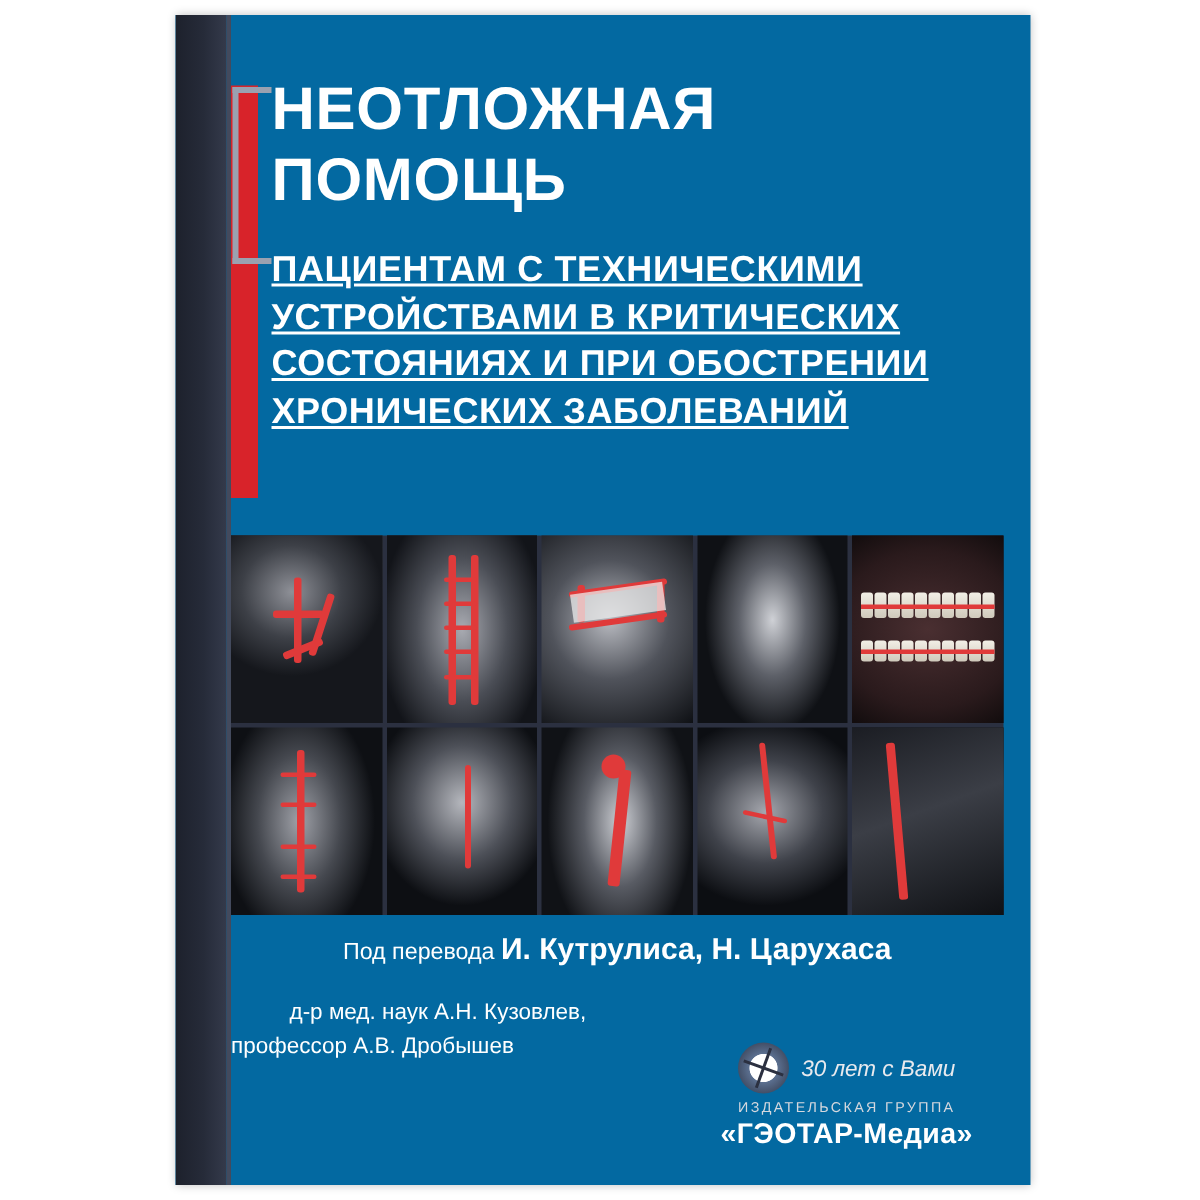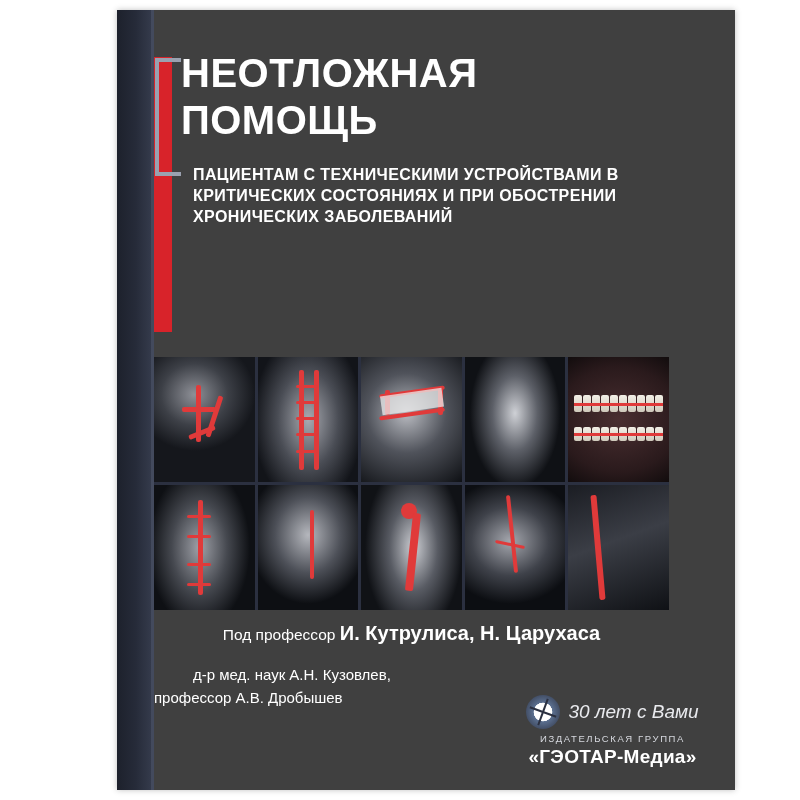--- a/index.html
+++ b/index.html
@@ -19,24 +19,23 @@
     background: #ffffff;
   }
 
   
   .cover {
     position: absolute;
     left: 117px;
     top: 10px;
     width: 570px;
     height: 780px;
-    background: #404040;
+    background: #0369a1;
     box-shadow: 0 0 6px rgba(0,0,0,0.25);
     overflow: hidden;
-    padding-left: 48px;
   }
 
   
   .spine {
     position: absolute;
     left: 0;
     top: 0;
     width: 34px;
     height: 100%;
     background: linear-gradient(90deg, #1d212c 0%, #262b39 55%, #343a4b 100%);
@@ -84,26 +83,27 @@
     font-size: 40px;
     font-weight: bold;
     line-height: 1.17;
     letter-spacing: 0.5px;
     margin: 0;
     text-transform: uppercase;
   }
 
   .title-sub {
     color: #ffffff;
-    font-size: 16px;
+    font-size: 24px;
     font-weight: bold;
     line-height: 1.33;
     letter-spacing: 0.4px;
-    margin: 20px 0 0 12px;
+    margin: 20px 0 0 0;
     text-transform: uppercase;
+    text-decoration: underline;
   }
 
   
   .image-grid {
     position: absolute;
     left: 37px;
     top: 347px;
     width: 515px;
     height: 253px;
     display: grid;
@@ -240,21 +240,21 @@
     content: "";
     position: absolute;
     left: 3px;
     top: 50%;
     width: 28px;
     height: 2px;
     background: #2b3040;
     transform: translateY(-50%) rotate(20deg);
   }
   .pub-slogan {
-    font-size: 19px;
+    font-size: 15px;
     font-style: italic;
     color: #e9eaee;
   }
   .pub-group {
     font-size: 9.5px;
     letter-spacing: 1.6px;
     color: #d6d8de;
     margin-top: 2px;
   }
   .pub-name {
@@ -363,21 +363,21 @@
       </div>
 
       <div class="img-cell xr10">
         <div class="implant rod-v" style="left:26%; top:8%; height:84%; width:6px; transform:rotate(-5deg);"></div>
       </div>
 
     </div>
 
     <div class="credits">
       <p class="credit-line-1">
-        <span>Под профессор</span>
+        <span>Под перевода</span>
         <b>И. Кутрулиса, Н. Царухаса</b>
       </p>
       <div class="editors">
         <div class="names">д-р мед. наук А.Н. Кузовлев,</div>
         <div>профессор  А.В. Дробышев</div>
       </div>
     </div>
 
     <div class="publisher">
       <div class="pub-top">

